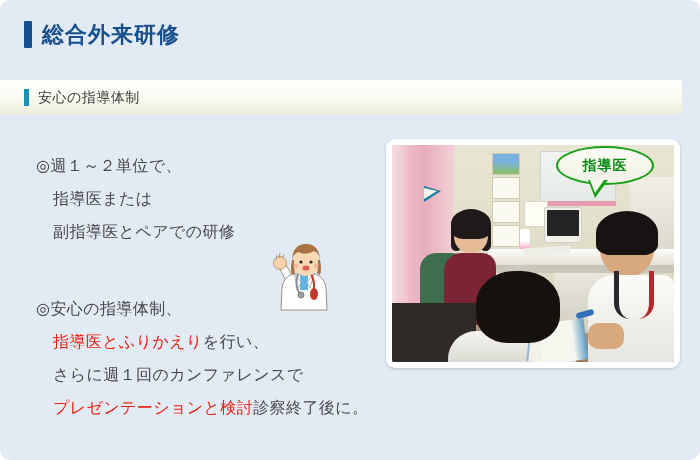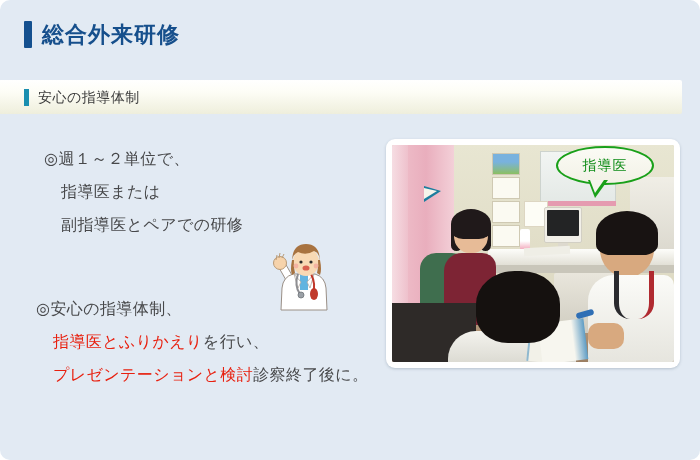--- a/index.html
+++ b/index.html
@@ -75,21 +75,21 @@
 
   
   .text-block {
     position: absolute;
     font-size: 16px;
     color: #47484a;
     line-height: 33px;
     letter-spacing: 0.4px;
     white-space: nowrap;
   }
-  #block-1 { left: 36px; top: 142px; margin-left: 8px; }
+  #block-1 { left: 36px; top: 149px; }
   #block-2 { left: 36px; top: 292px; }
   .line { display: block; }
   .line.indent { padding-left: 17px; }
   .hl { color: #e8200f; }
 
   
   #doctor-illustration {
     position: absolute;
     left: 266px;
     top: 240px;
@@ -188,21 +188,21 @@
                   background:#f2f1e8; transform:rotate(6deg); border-left:2px solid #8fb8cf;}
   #ph-pen       { left:184px; top:166px; width:18px; height:6px; background:#2f6fb5; border-radius:3px; transform:rotate(-16deg);}
 
   
   .bubble {
     position: absolute;
     display: flex;
     align-items: center;
     justify-content: center;
     font-size: 14px;
-    font-weight: normal;
+    font-weight: bold;
     letter-spacing: 1px;
     background: linear-gradient(to bottom, #fbfbf5, #f2f1e6);
     border-radius: 50%;
   }
   #bubble-trainee {
     left: 336px; top: 168px;
     width: 96px; height: 38px;
     border: 2px solid #1c7d9e;
     color: #1b5f86;
   }
@@ -273,20 +273,23 @@
       <span>副指導医とペアでの研修</span>
     </span>
   </div>
 
   <div class="text-block" id="block-2">
     <span class="line">
       <span>◎</span><span>安心の指導体制、</span>
     </span>
     <span class="line indent">
       <span class="hl">指導医とふりかえり</span><span>を行い、</span>
+    </span>
+    <span class="line indent">
+      <span>さらに週１回のカンファレンスで</span>
     </span>
     <span class="line indent">
       <span class="hl">プレゼンテーションと検討</span><span>診察終了後に。</span>
     </span>
   </div>
 
   <svg id="doctor-illustration" viewBox="0 0 76 74">
 
     <path d="M20 40 L12 26 L19 23 L27 37 Z" fill="#ffffff" stroke="#9a8f86" stroke-width="1"></path>
     <circle cx="14" cy="23" r="6.5" fill="#f6d3ab" stroke="#b99a76" stroke-width="1"></circle>

